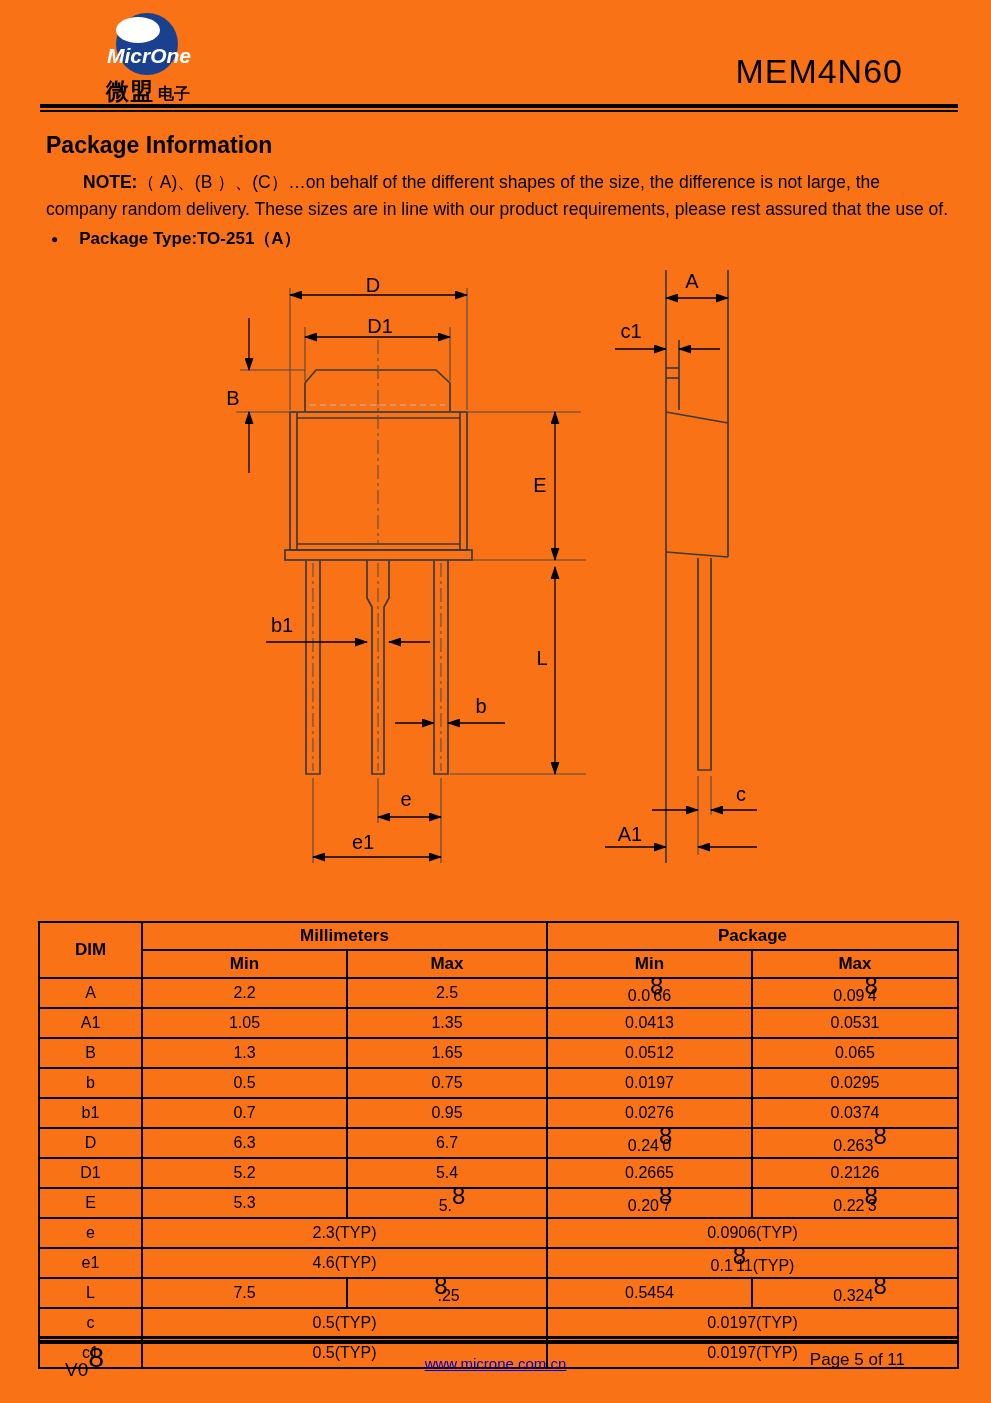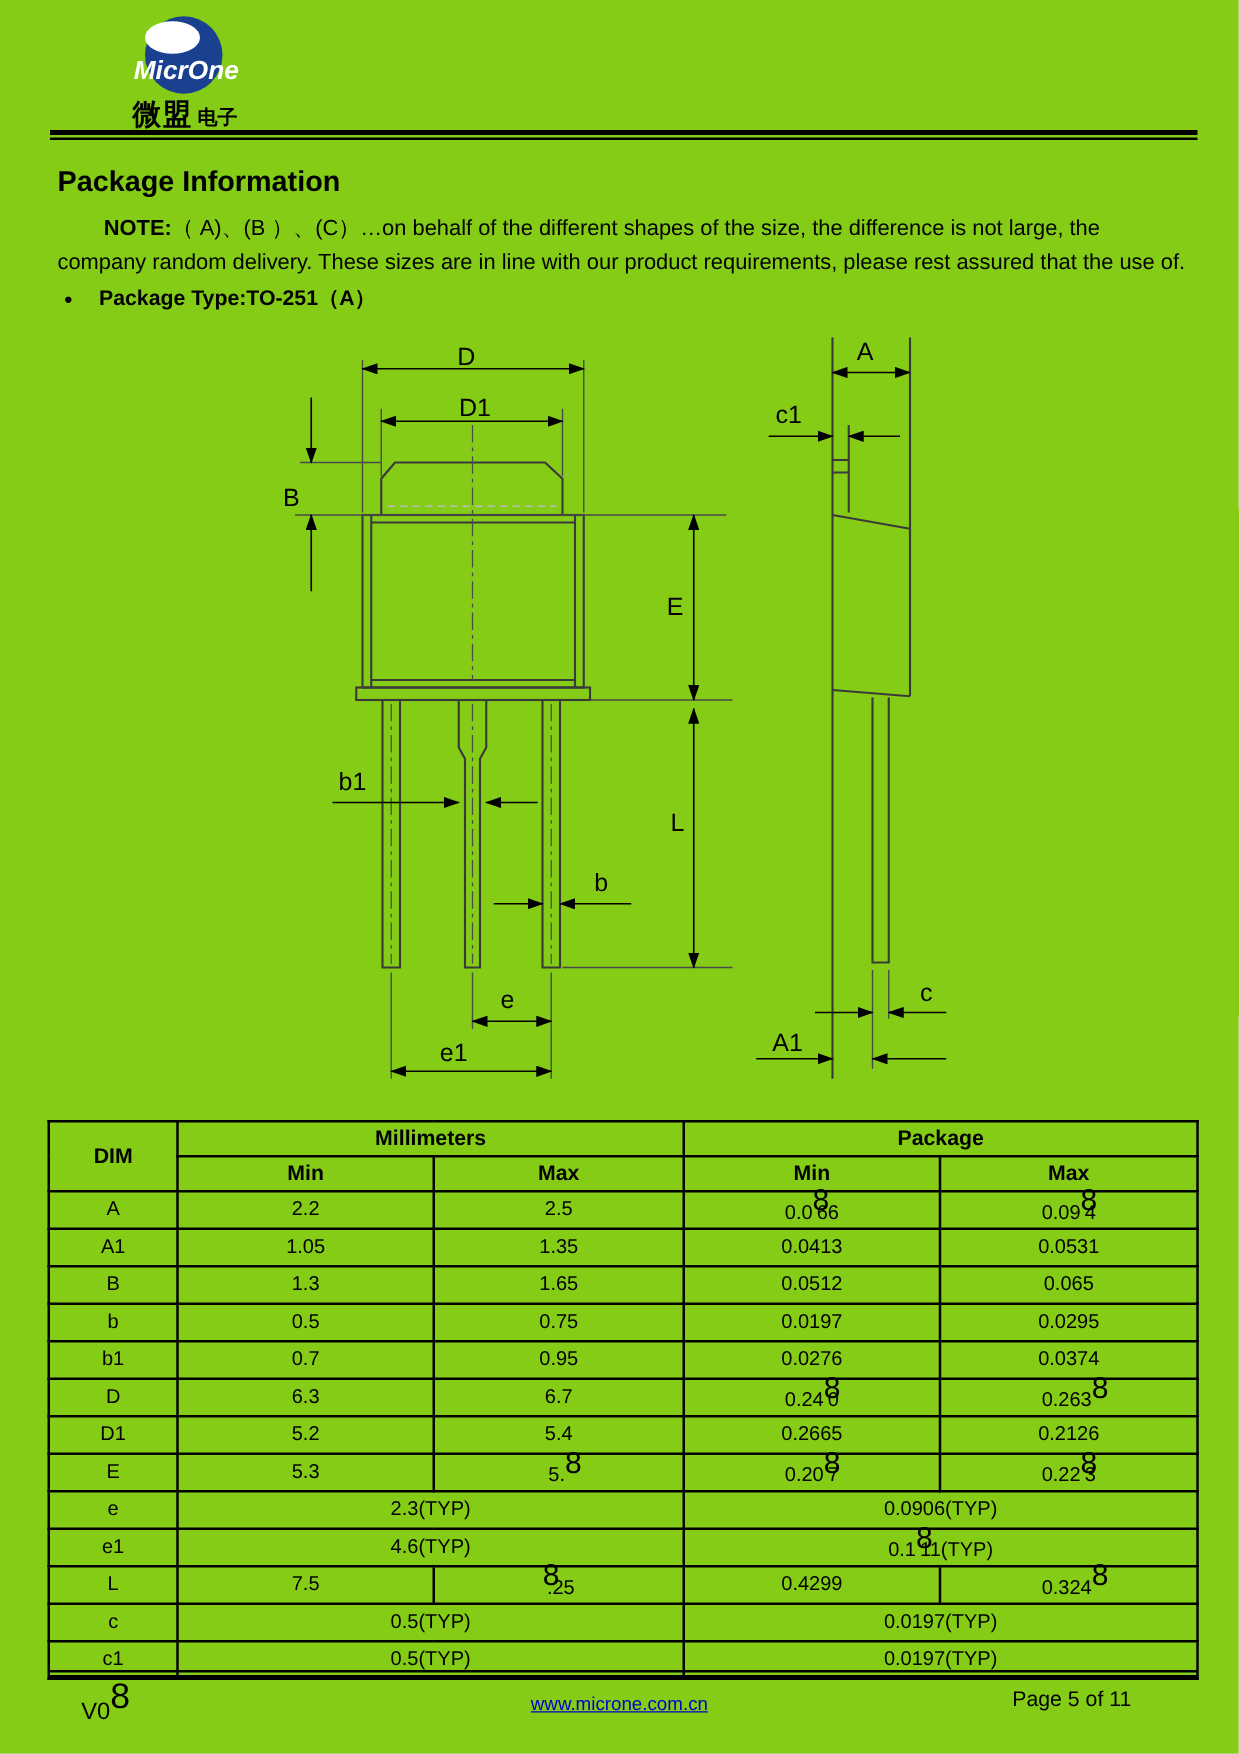--- a/index.html
+++ b/index.html
@@ -1,16 +1,16 @@
 <!DOCTYPE html>
 <html><head>
 <meta charset="utf-8">
 <style>
   html,body{margin:0;padding:0;background:#e8e8e8;}
-  .page{position:relative;width:991px;height:1403px;background:#84cc16;margin:0 auto;
+  .page{position:relative;width:991px;height:1403px;background:#f97316;margin:0 auto;
         font-family:"Liberation Sans",sans-serif;color:#000;overflow:hidden;}
 
   
   .logo{position:absolute;left:100px;top:12px;width:110px;}
   .logo-cn{position:absolute;left:6px;top:64px;white-space:nowrap;}
   .logo-cn .cn-main{font-size:23px;font-weight:bold;letter-spacing:1px;}
   .logo-cn .cn-sub{font-size:16px;font-weight:bold;margin-left:4px;}
   .product-title{position:absolute;right:88px;top:52px;font-size:34px;letter-spacing:1px;}
   .rule-top{position:absolute;left:40px;right:33px;top:104px;height:2px;
             border-top:4px solid #000;border-bottom:2px solid #000;}
@@ -28,21 +28,21 @@
   
   .drawing{position:absolute;left:0;top:255px;width:991px;height:620px;}
   .drawing .ol{fill:none;stroke:#3a3a3a;stroke-width:1.7;}
   .drawing .thin{stroke:#4a4a4a;stroke-width:1.1;fill:none;}
   .drawing .cl{stroke:#4a4a4a;stroke-width:1;stroke-dasharray:14 4 3 4;fill:none;}
   .drawing .ghost{stroke:#bcbcbc;stroke-width:1.2;stroke-dasharray:6 4;}
   .drawing .dim{stroke:#000;stroke-width:1.3;fill:none;}
   .drawing .lbl text{font-family:"Liberation Sans",sans-serif;font-size:20px;fill:#000;text-anchor:middle;}
 
   
-  .dim-table{position:absolute;left:38px;top:896px;width:919px;border-collapse:collapse;
+  .dim-table{position:absolute;left:38px;top:921px;width:919px;border-collapse:collapse;
              table-layout:fixed;}
   .dim-table th,.dim-table td{border:2px solid #000;text-align:center;vertical-align:middle;
              padding:0;overflow:visible;}
   .dim-table thead th{font-size:17px;font-weight:bold;height:26px;}
   .dim-table tbody td{font-size:16px;font-weight:normal;height:28px;}
 
   
   .g8{font-size:1.5em;position:relative;top:-0.3em;z-index:1;letter-spacing:-0.42em;}
 
   
@@ -59,20 +59,21 @@
   <div class="logo">
     <svg width="100" height="66" viewBox="0 0 100 66">
       <circle cx="47" cy="32" r="31" fill="#1a418f"></circle>
       <ellipse cx="38" cy="18" rx="22" ry="13" fill="#ffffff"></ellipse>
       <text x="7" y="51" font-size="21" font-weight="bold" font-style="italic" fill="#ffffff" font-family="Liberation Sans, sans-serif">MicrOne</text>
     </svg>
     <div class="logo-cn">
       <span class="cn-main">微盟</span><span class="cn-sub">电子</span>
     </div>
   </div>
+  <div class="product-title">MEM4N60</div>
   <div class="rule-top"></div>
 
   <h1 class="section-title">Package Information</h1>
   <p class="note"><b>NOTE:</b><span>（ A)、(B ）、(C）…on behalf of the different shapes of the size, the difference is not large, the company random delivery. These sizes are in line with our product requirements, please rest assured that the use of.</span></p>
   <div class="bullet-row">
     <span class="bullet">●</span>
     <span class="bullet-text">Package Type:TO-251（A）</span>
   </div>
 
   <svg class="drawing" viewBox="0 0 991 620">
@@ -254,21 +255,21 @@
         </tr>
         <tr>
           <td>e1</td>
           <td colspan="2">4.6(TYP)</td>
           <td colspan="2">0.1<span class="g8">8</span>11(TYP)</td>
         </tr>
         <tr>
           <td>L</td>
           <td>7.5</td>
           <td><span class="g8">8</span>.25</td>
-          <td>0.4299</td>
+          <td>0.5454</td>
           <td>0.324<span class="g8">8</span></td>
         </tr>
         <tr>
           <td>c</td>
           <td colspan="2">0.5(TYP)</td>
           <td colspan="2">0.0197(TYP)</td>
         </tr>
         <tr>
           <td>c1</td>
           <td colspan="2">0.5(TYP)</td>

